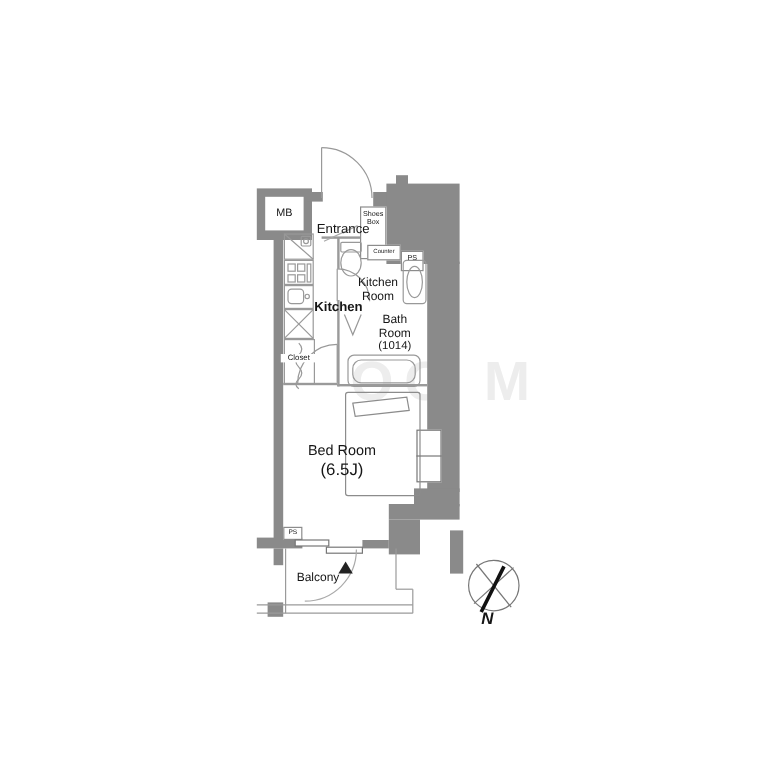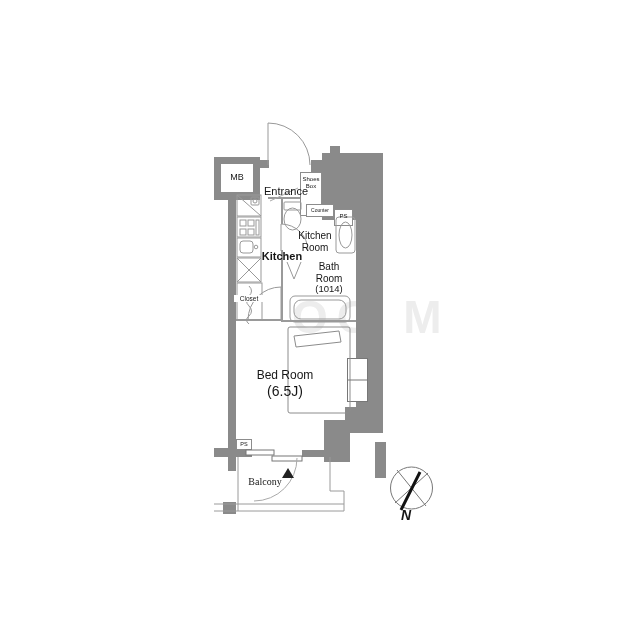--- a/index.html
+++ b/index.html
@@ -162,16 +162,16 @@
   <div class="lbl fs10" style="left:302px;top:261px;width:54px;">
     <span>Bath</span>
     <span>Room</span>
     <span style="font-size:9.5px;">(1014)</span>
   </div>
   <div class="lbl fs12" style="left:252px;top:369px;width:66px;">
     <span>Bed Room</span>
     <span style="font-size:14px;">(6.5J)</span>
   </div>
   <div class="lbl fs55" style="left:236px;top:441px;width:16px;">PS</div>
-  <div class="lbl fs10" style="left:233px;top:476px;width:64px;font-family:Liberation Serif, serif;">Balcony</div>
+  <div class="lbl fs10" style="left:233px;top:476px;width:64px;">Balcony</div>
   <div class="lbl north" style="left:392px;top:507px;width:28px;">N</div>
 
 </div>
 
 </body></html>

